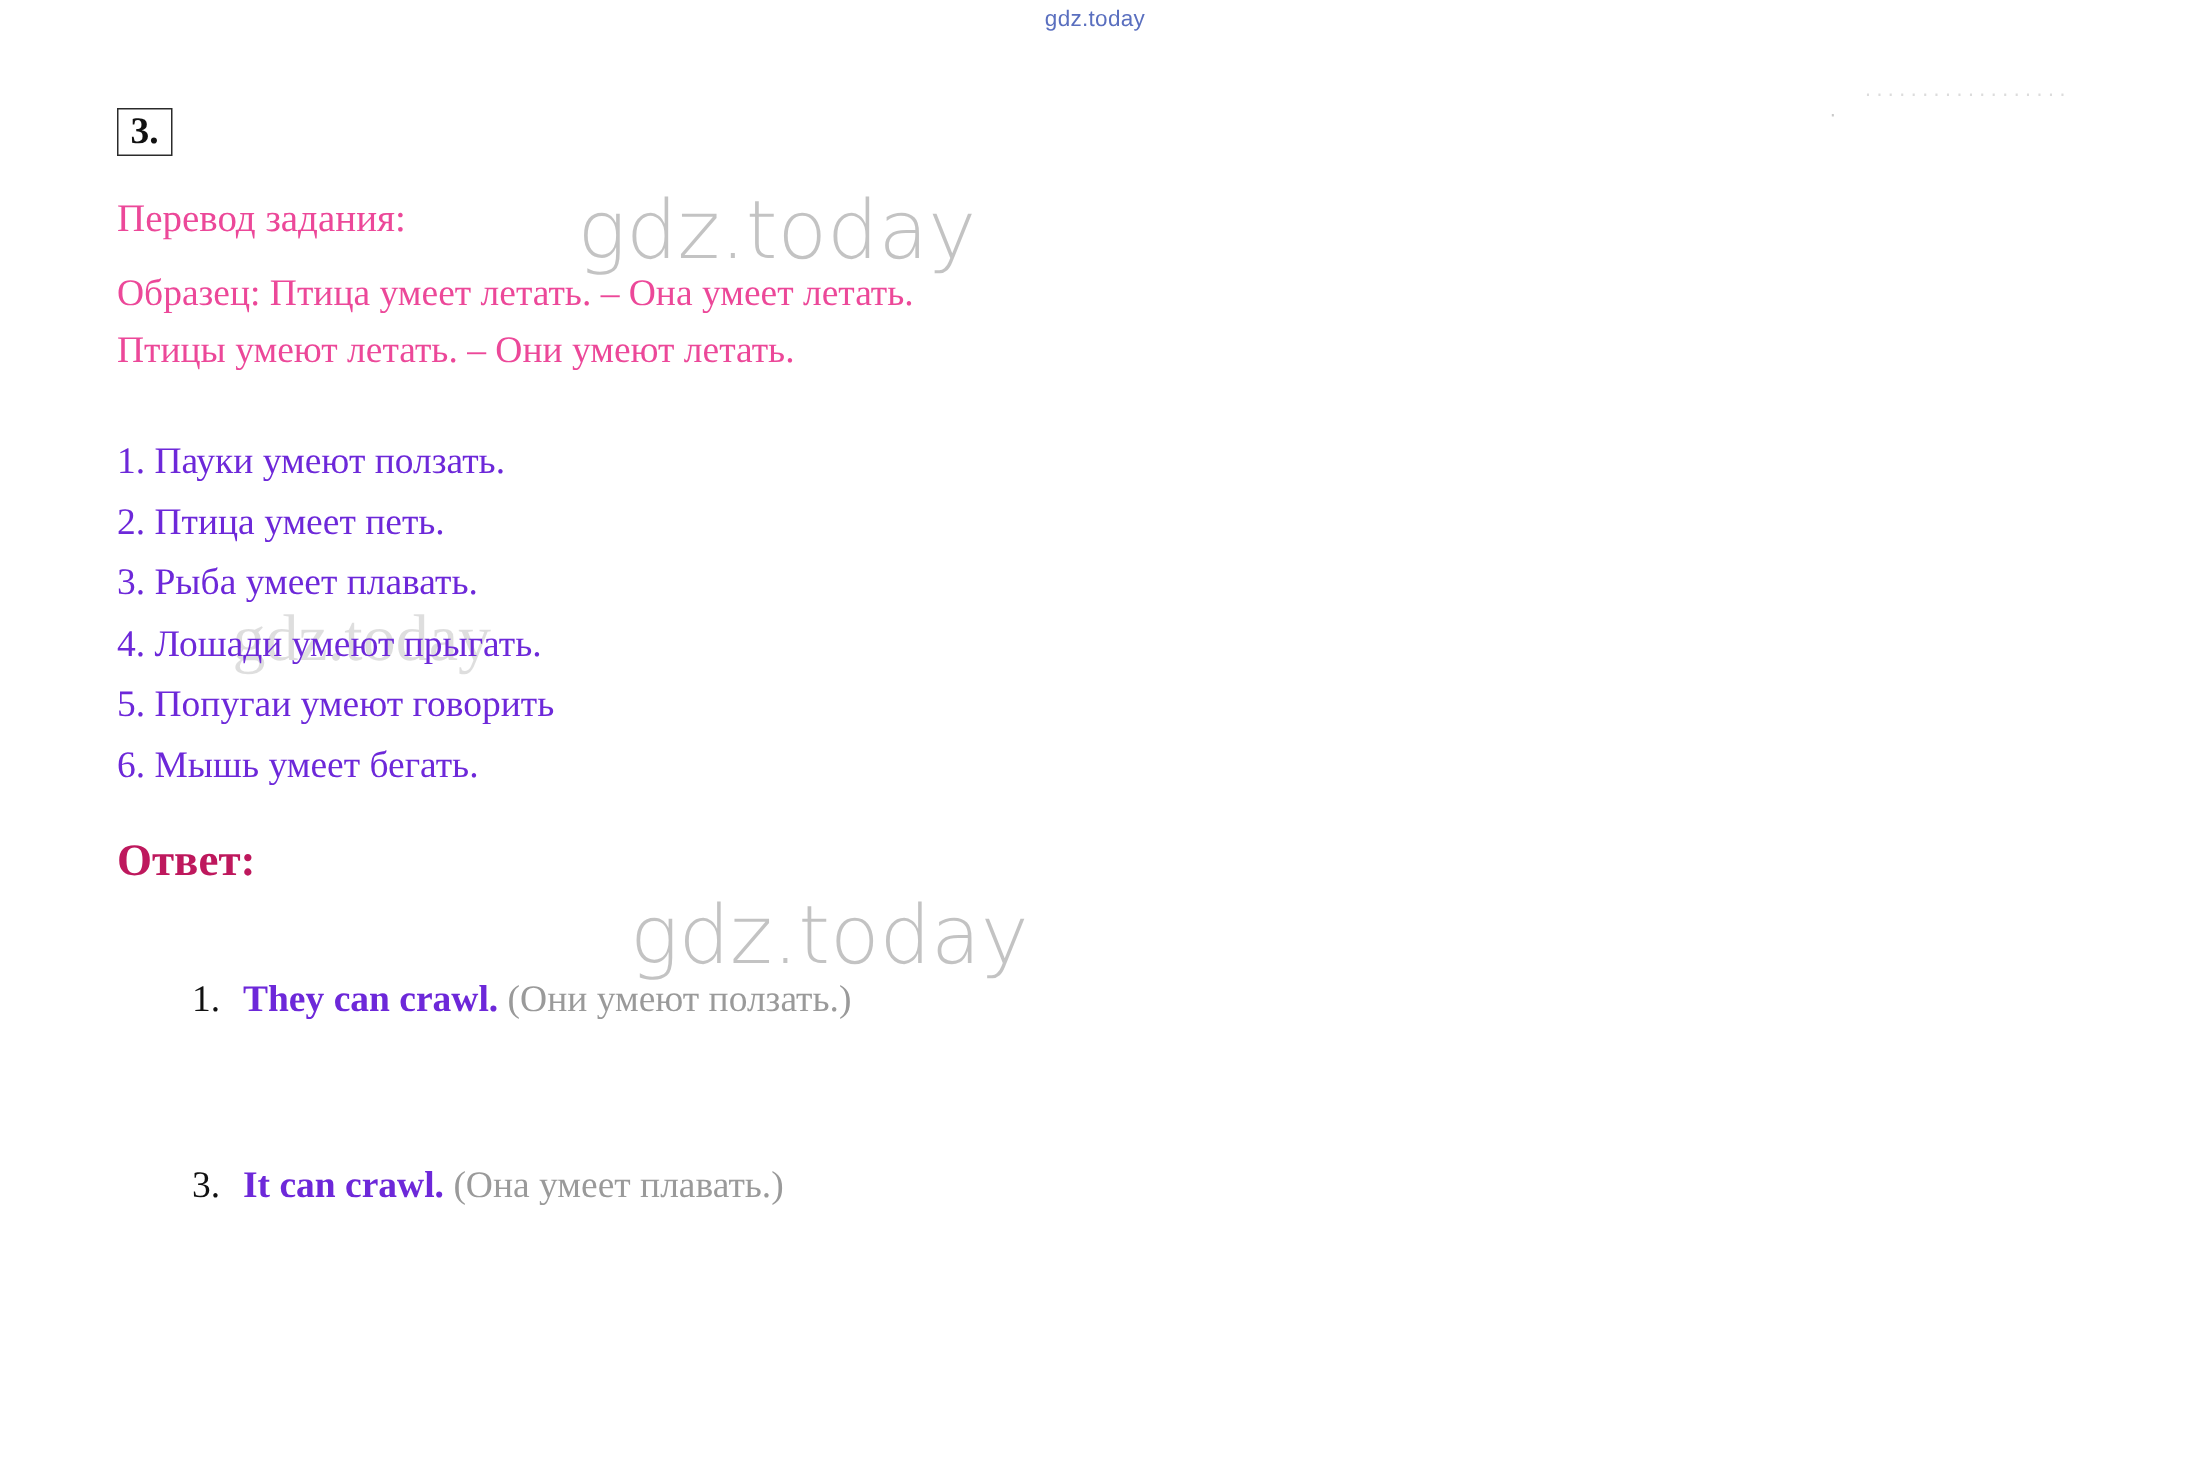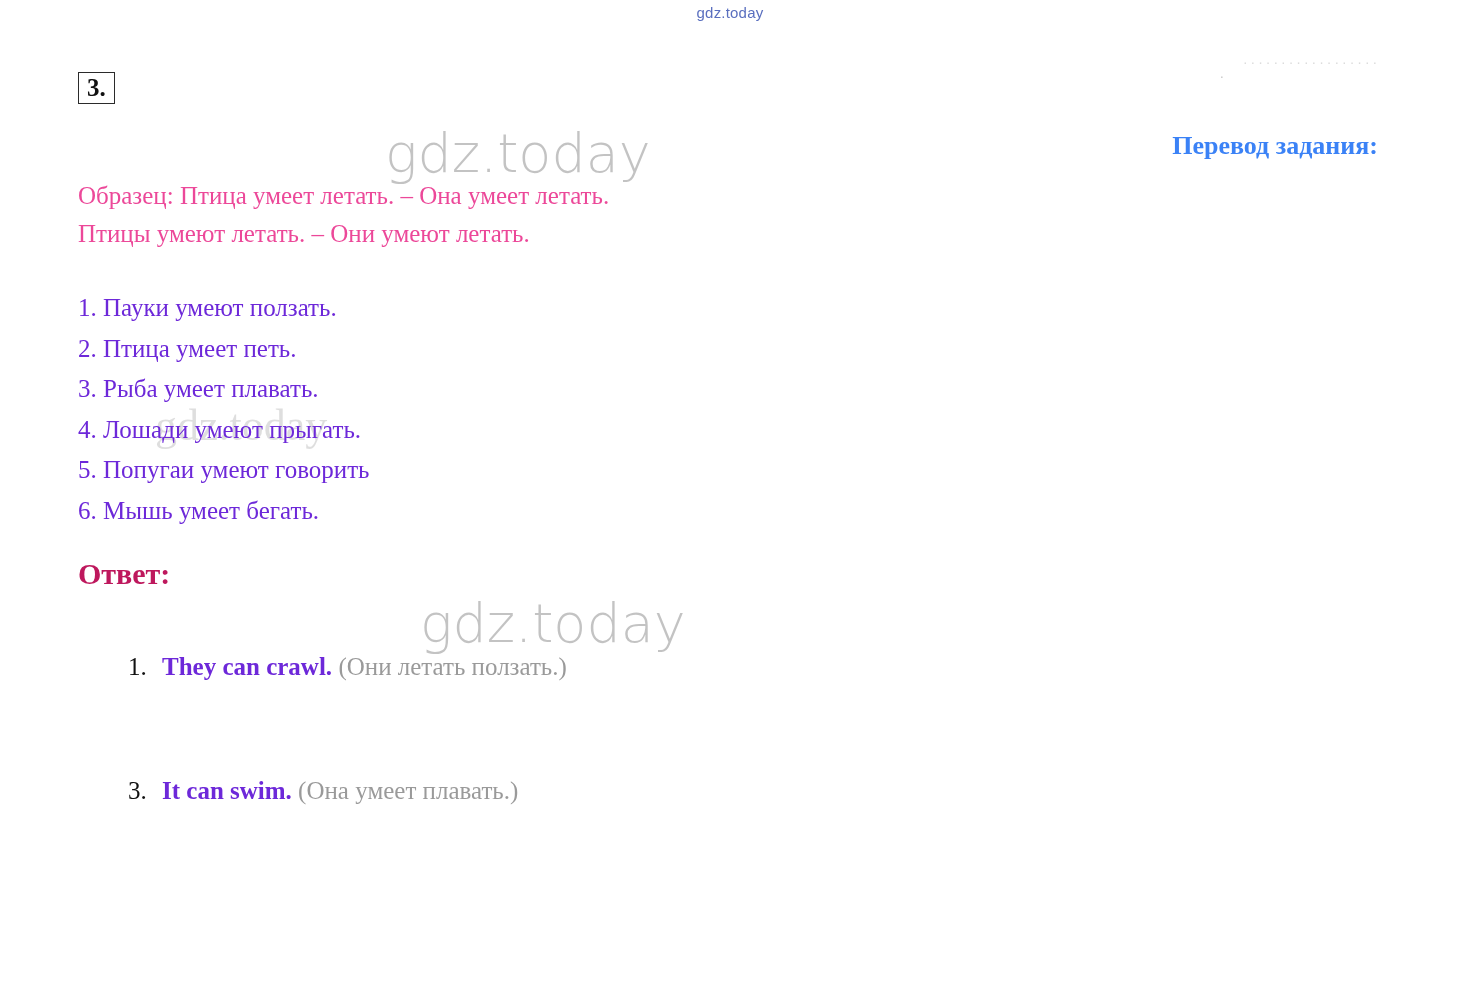--- a/index.html
+++ b/index.html
@@ -77,25 +77,24 @@
 
   .content {
     position: absolute;
     left: 78px;
     top: 130px;
     width: 1300px;
   }
 
   .heading {
     font-size: 26px;
-    font-weight: bold;
-    color: #3b82f6;
+    font-weight: normal;
+    color: #ec4899;
     margin: 0 0 14px 0;
     line-height: 1.25;
-    text-align: right;
   }
 
   .grey-line {
     font-size: 25px;
     color: #ec4899;
     line-height: 1.55;
     margin: 0;
     white-space: pre;
   }
 
@@ -205,24 +204,24 @@
       <li>3. Рыба умеет плавать.</li>
       <li>4. Лошади умеют прыгать.</li>
       <li>5. Попугаи умеют говорить</li>
       <li>6. Мышь умеет бегать.</li>
     </ul>
 
     <div class="answer-heading">Ответ:</div>
 
     <ul class="answer-list">
       <li>
-        <span class="num">1.</span><span class="eng">They can crawl.</span> <span class="rus">(Они летать ползать.)</span>
+        <span class="num">1.</span><span class="eng">They can crawl.</span> <span class="rus">(Они умеют ползать.)</span>
       </li>
       <li>
-        <span class="num">3.</span><span class="eng">It can swim.</span> <span class="rus">(Она умеет плавать.)</span>
+        <span class="num">3.</span><span class="eng">It can crawl.</span> <span class="rus">(Она умеет плавать.)</span>
       </li>
       <li>
          
       </li>
 
     </ul>
 
   </div>
 </div>
 

